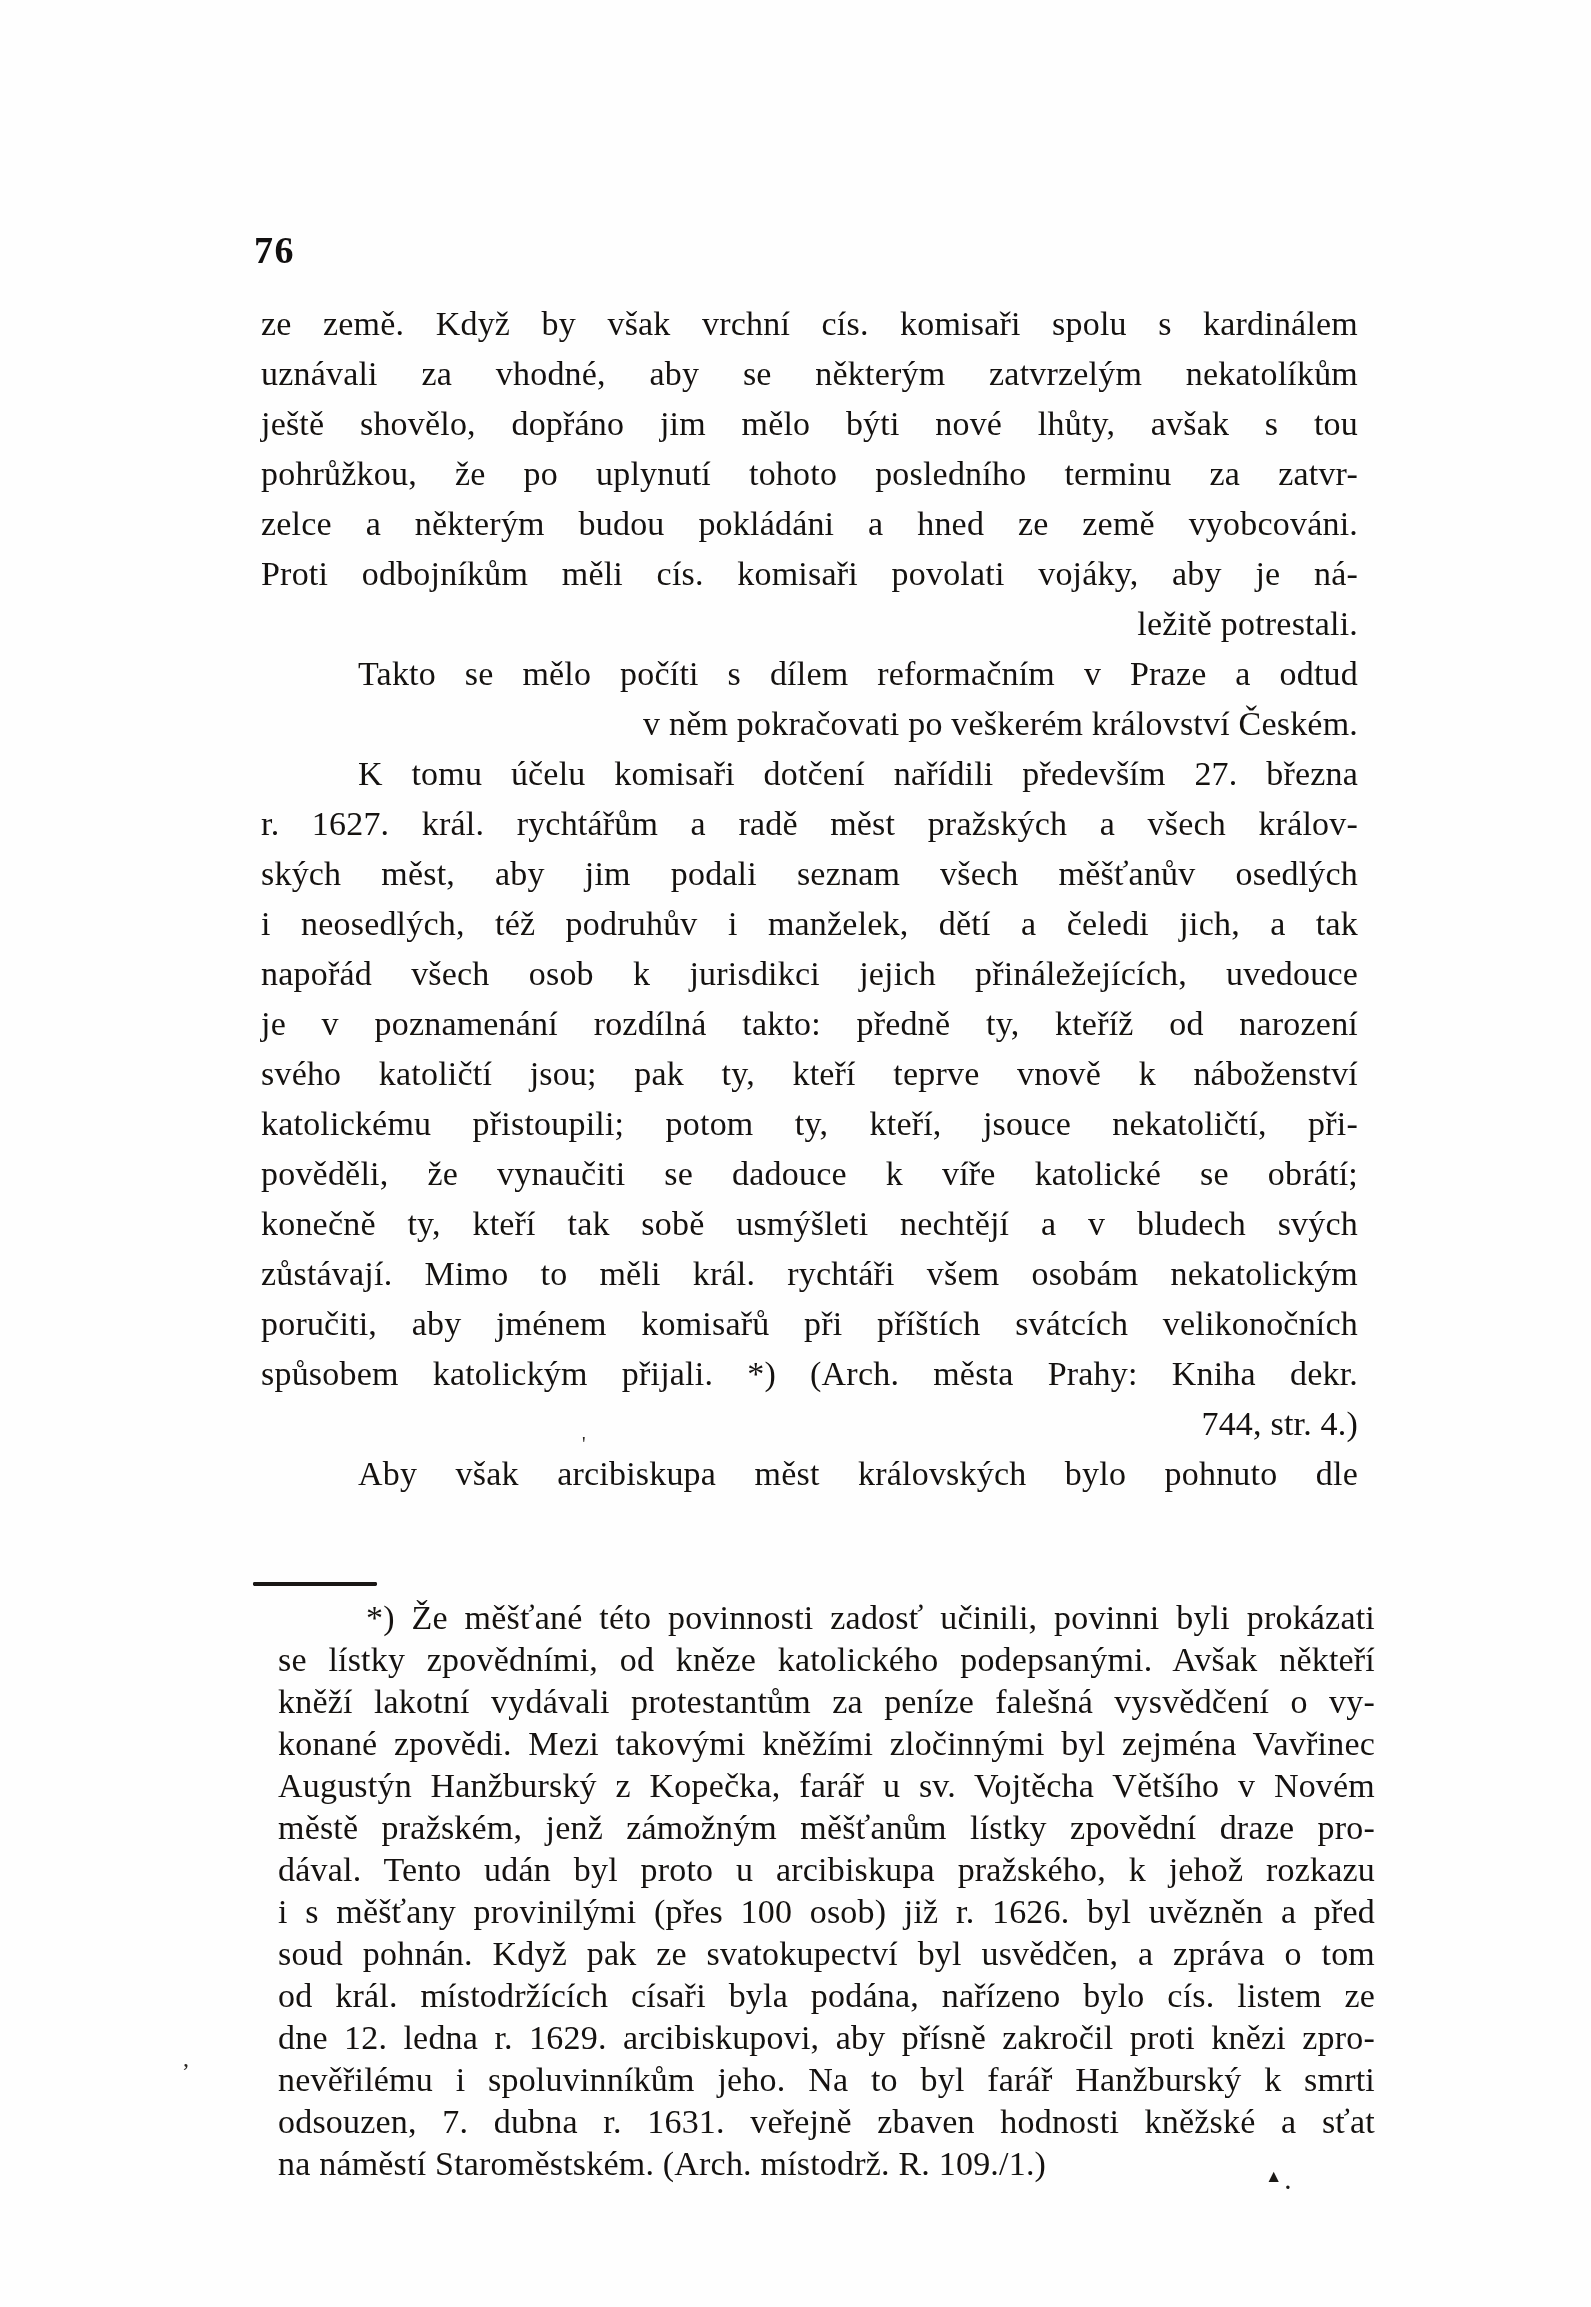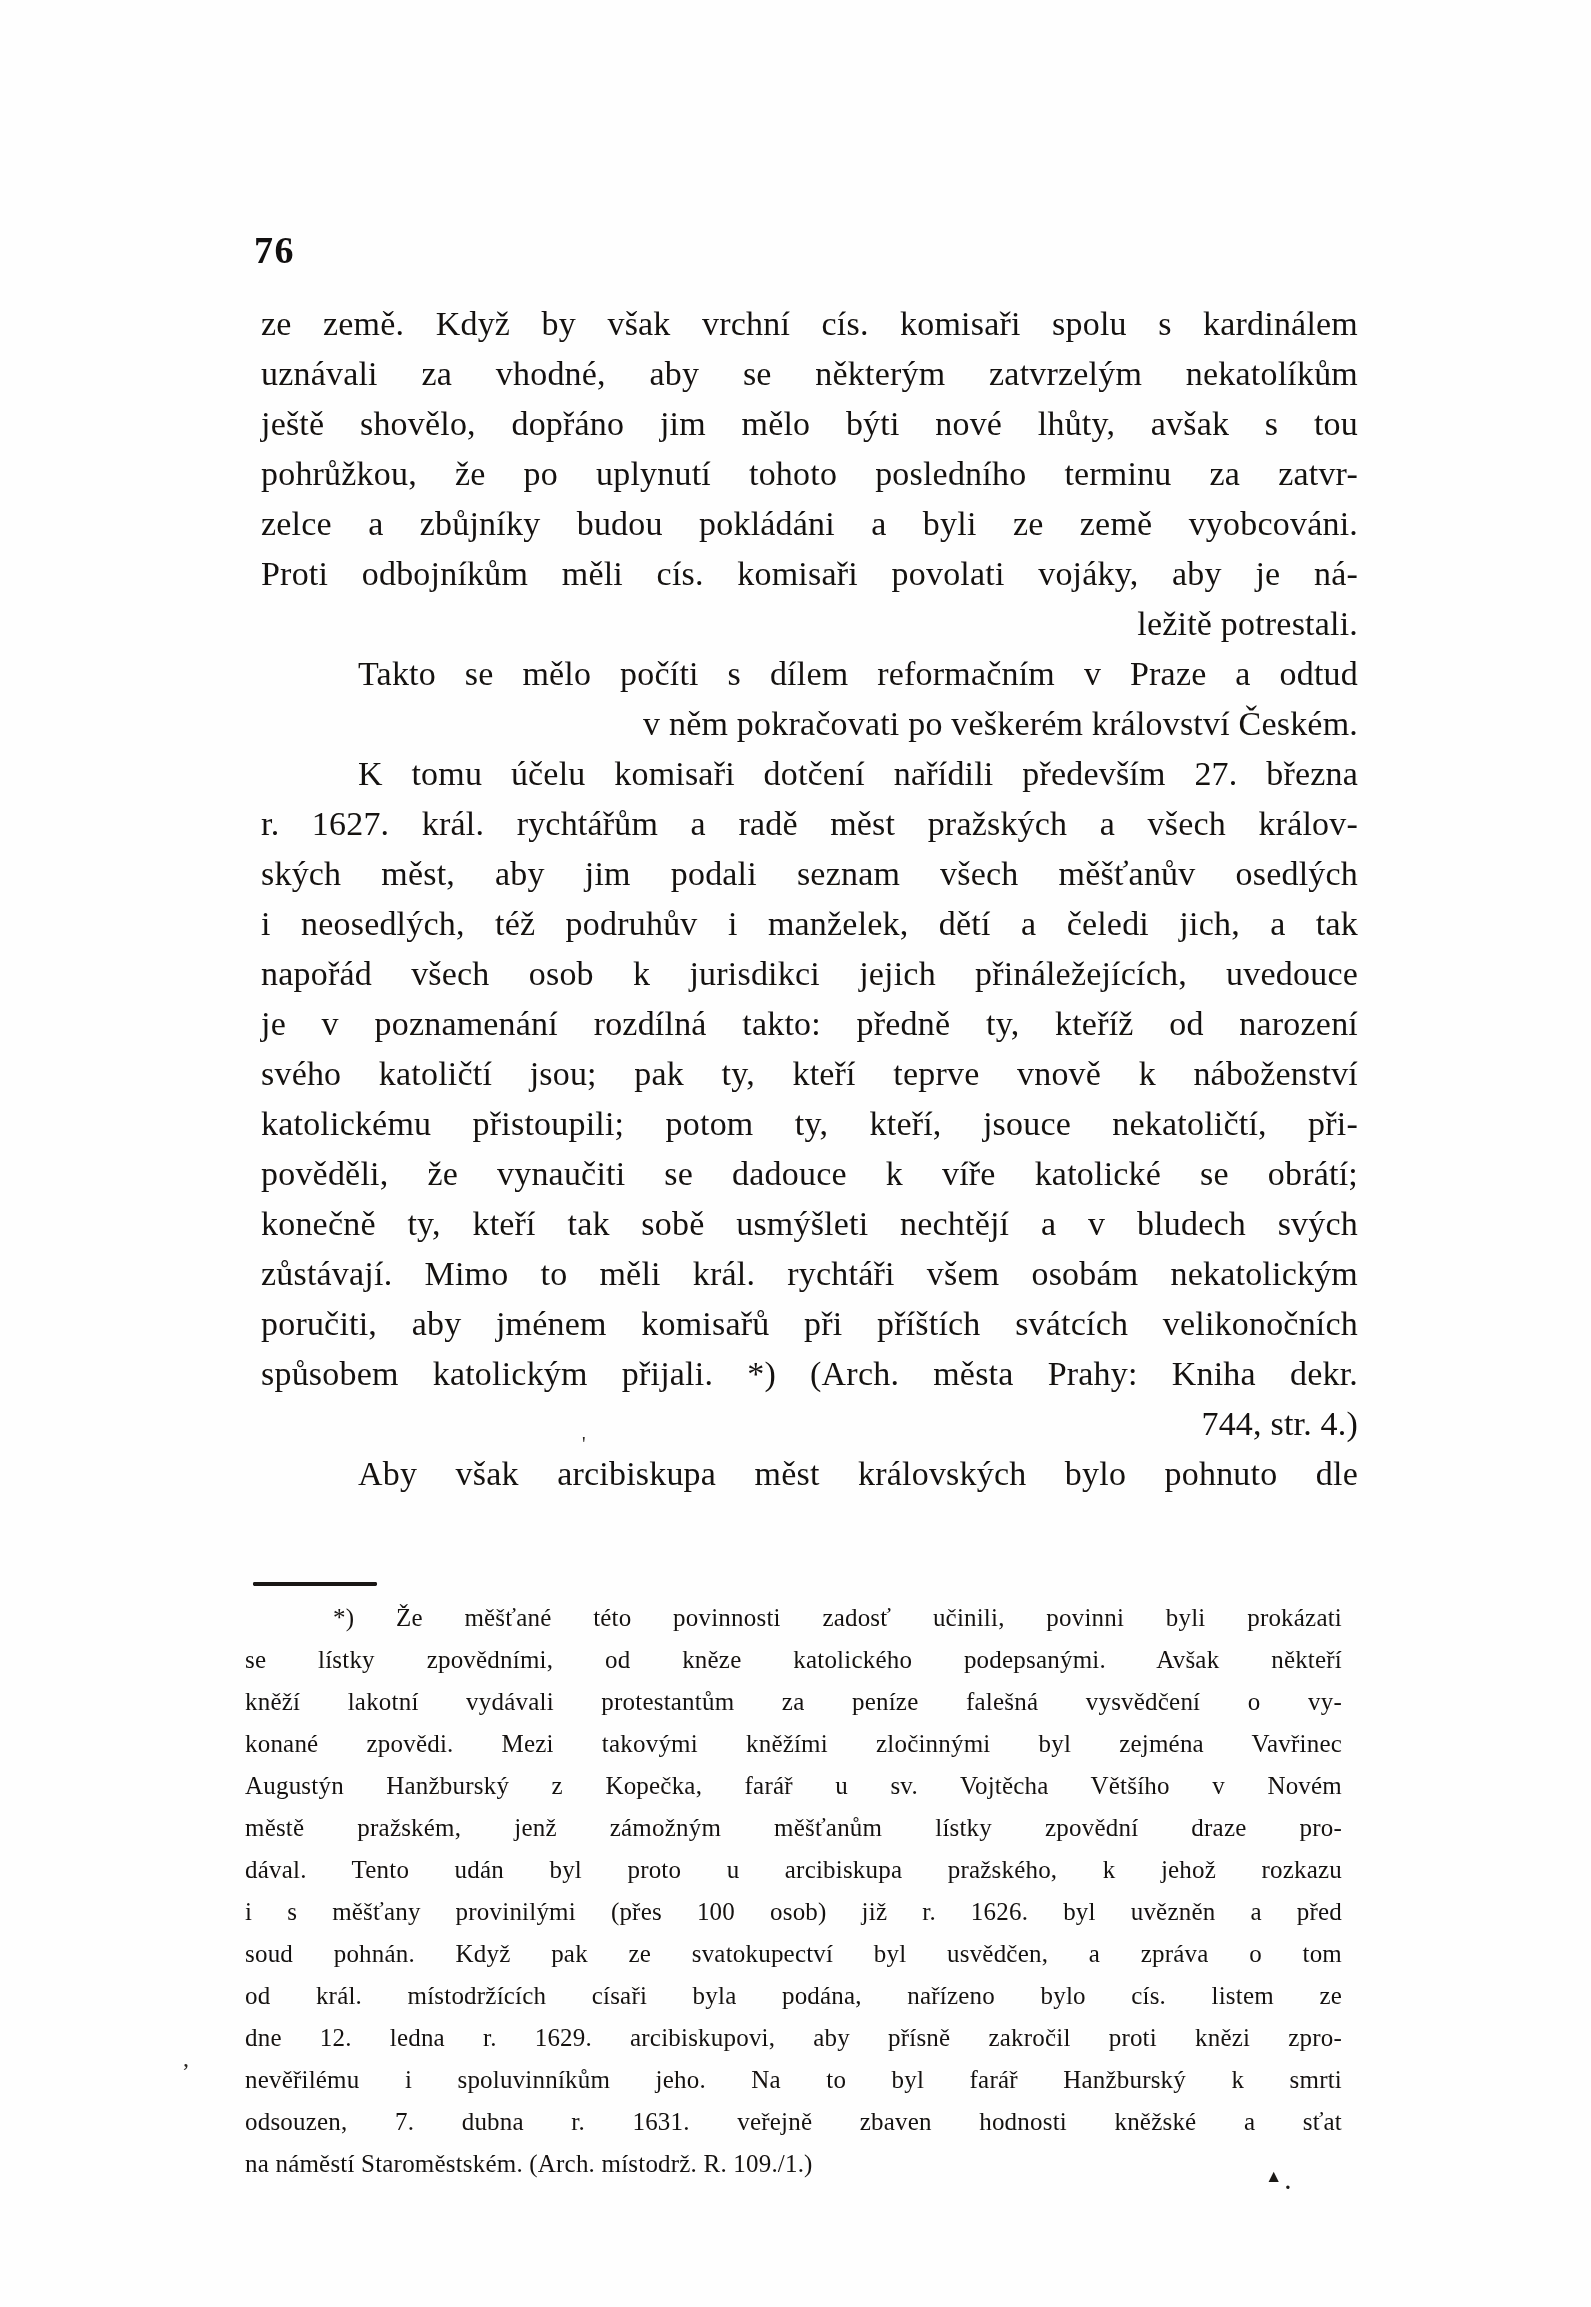--- a/index.html
+++ b/index.html
@@ -50,24 +50,24 @@
     position: absolute;
     left: 253px;
     top: 1582px;
     width: 124px;
     height: 3.7px;
     background: #191715;
     border-radius: 1.4px;
   }
   .footnote {
     position: absolute;
-    left: 245px;
+    left: 278px;
     top: 1597px;
     width: 1097px;
-    font-size: 25px;
+    font-size: 34px;
     letter-spacing: 0.2px;
   }
   .footnote .tline {
     height: 42px;
     line-height: 42px;
     text-align: left;
   }
   .footnote .tline.just {
     text-align: justify;
     text-align-last: justify;
@@ -109,21 +109,21 @@
 
 <div class="page">
 
   <div class="page-number">76</div>
 
   <div class="main-text">
       <div class="tline just">ze země. Když by však vrchní cís. komisaři spolu s kardinálem</div>
       <div class="tline just">uznávali za vhodné, aby se některým zatvrzelým nekatolíkům</div>
       <div class="tline just">ještě shovělo, dopřáno jim mělo býti nové lhůty, avšak s tou</div>
       <div class="tline just">pohrůžkou, že po uplynutí tohoto posledního terminu za zatvr-</div>
-      <div class="tline just">zelce a zbůjníky budou pokládáni a byli ze země vyobcováni.</div>
+      <div class="tline just">zelce a některým budou pokládáni a hned ze země vyobcováni.</div>
       <div class="tline just">Proti odbojníkům měli cís. komisaři povolati vojáky, aby je ná-</div>
       <div class="tline">ležitě potrestali.</div>
       <div class="tline just ind">Takto se mělo počíti s dílem reformačním v Praze a odtud</div>
       <div class="tline">v něm pokračovati po veškerém království Českém.</div>
       <div class="tline just ind">K tomu účelu komisaři dotčení nařídili především 27. března</div>
       <div class="tline just">r. 1627. král. rychtářům a radě měst pražských a všech králov-</div>
       <div class="tline just">ských měst, aby jim podali seznam všech měšťanův osedlých</div>
       <div class="tline just">i neosedlých, též podruhův i manželek, dětí a čeledi jich, a tak</div>
       <div class="tline just">napořád všech osob k jurisdikci jejich přináležejících, uvedouce</div>
       <div class="tline just">je v poznamenání rozdílná takto: předně ty, kteříž od narození</div>

